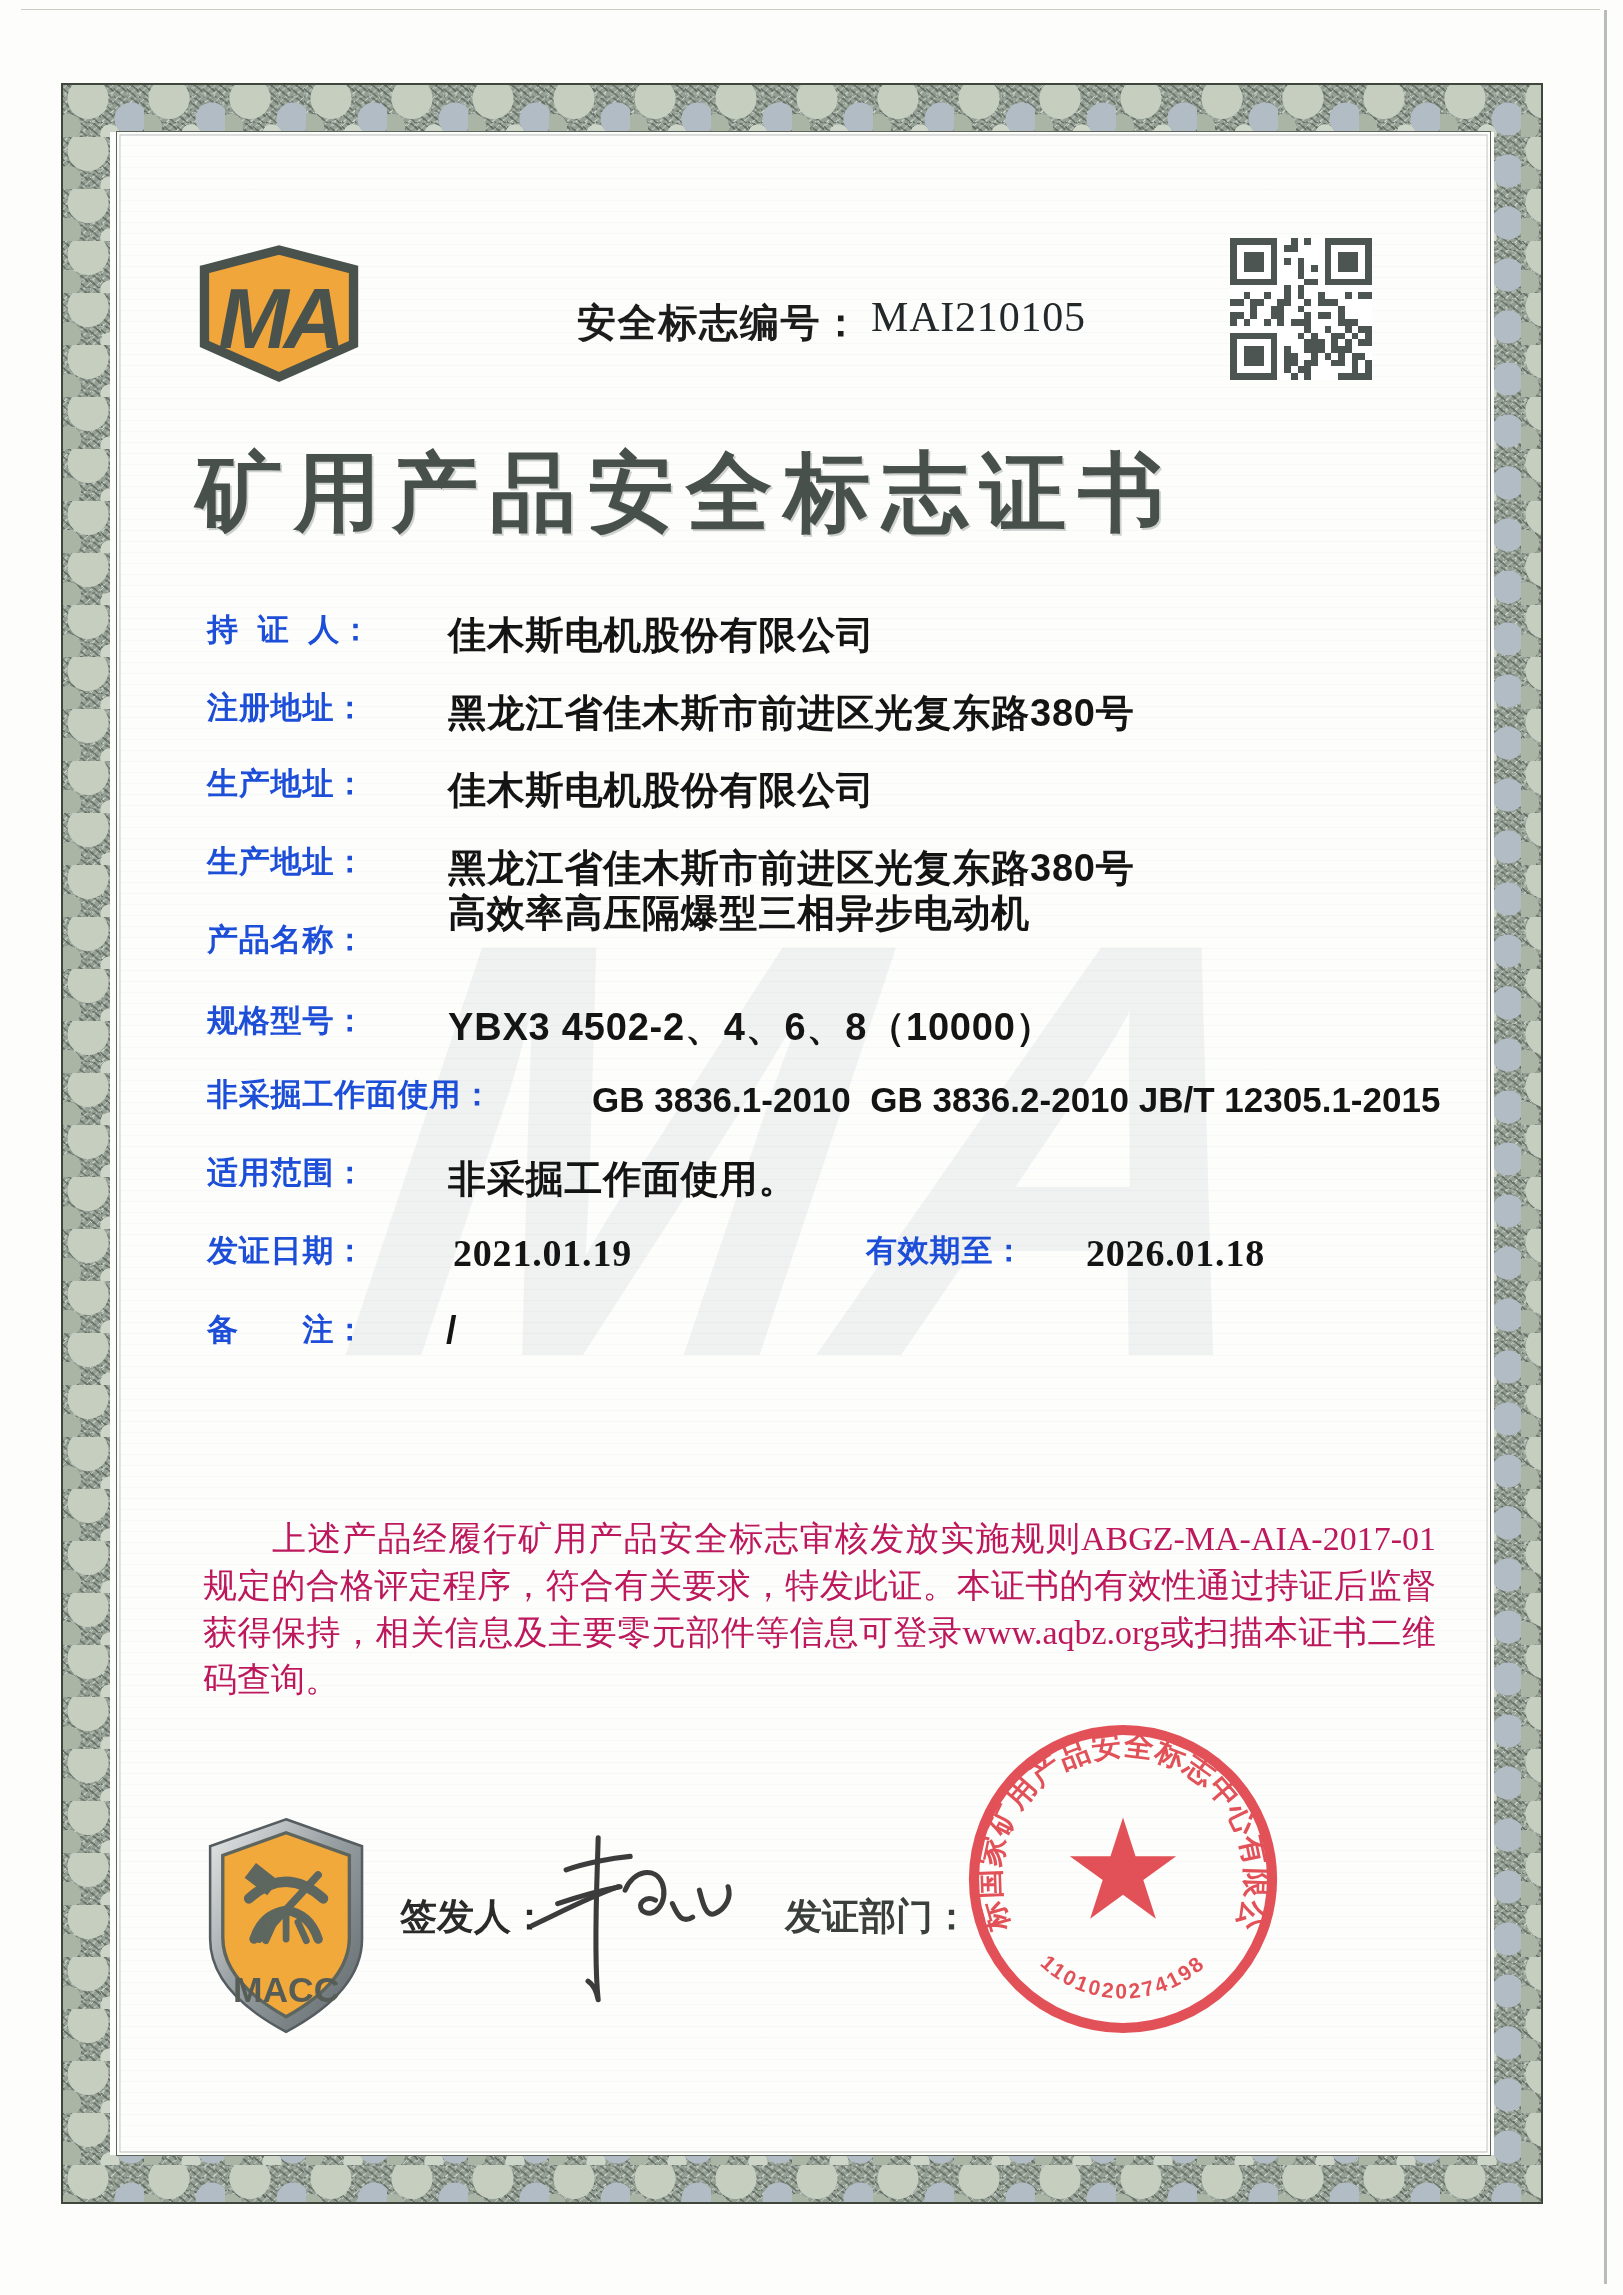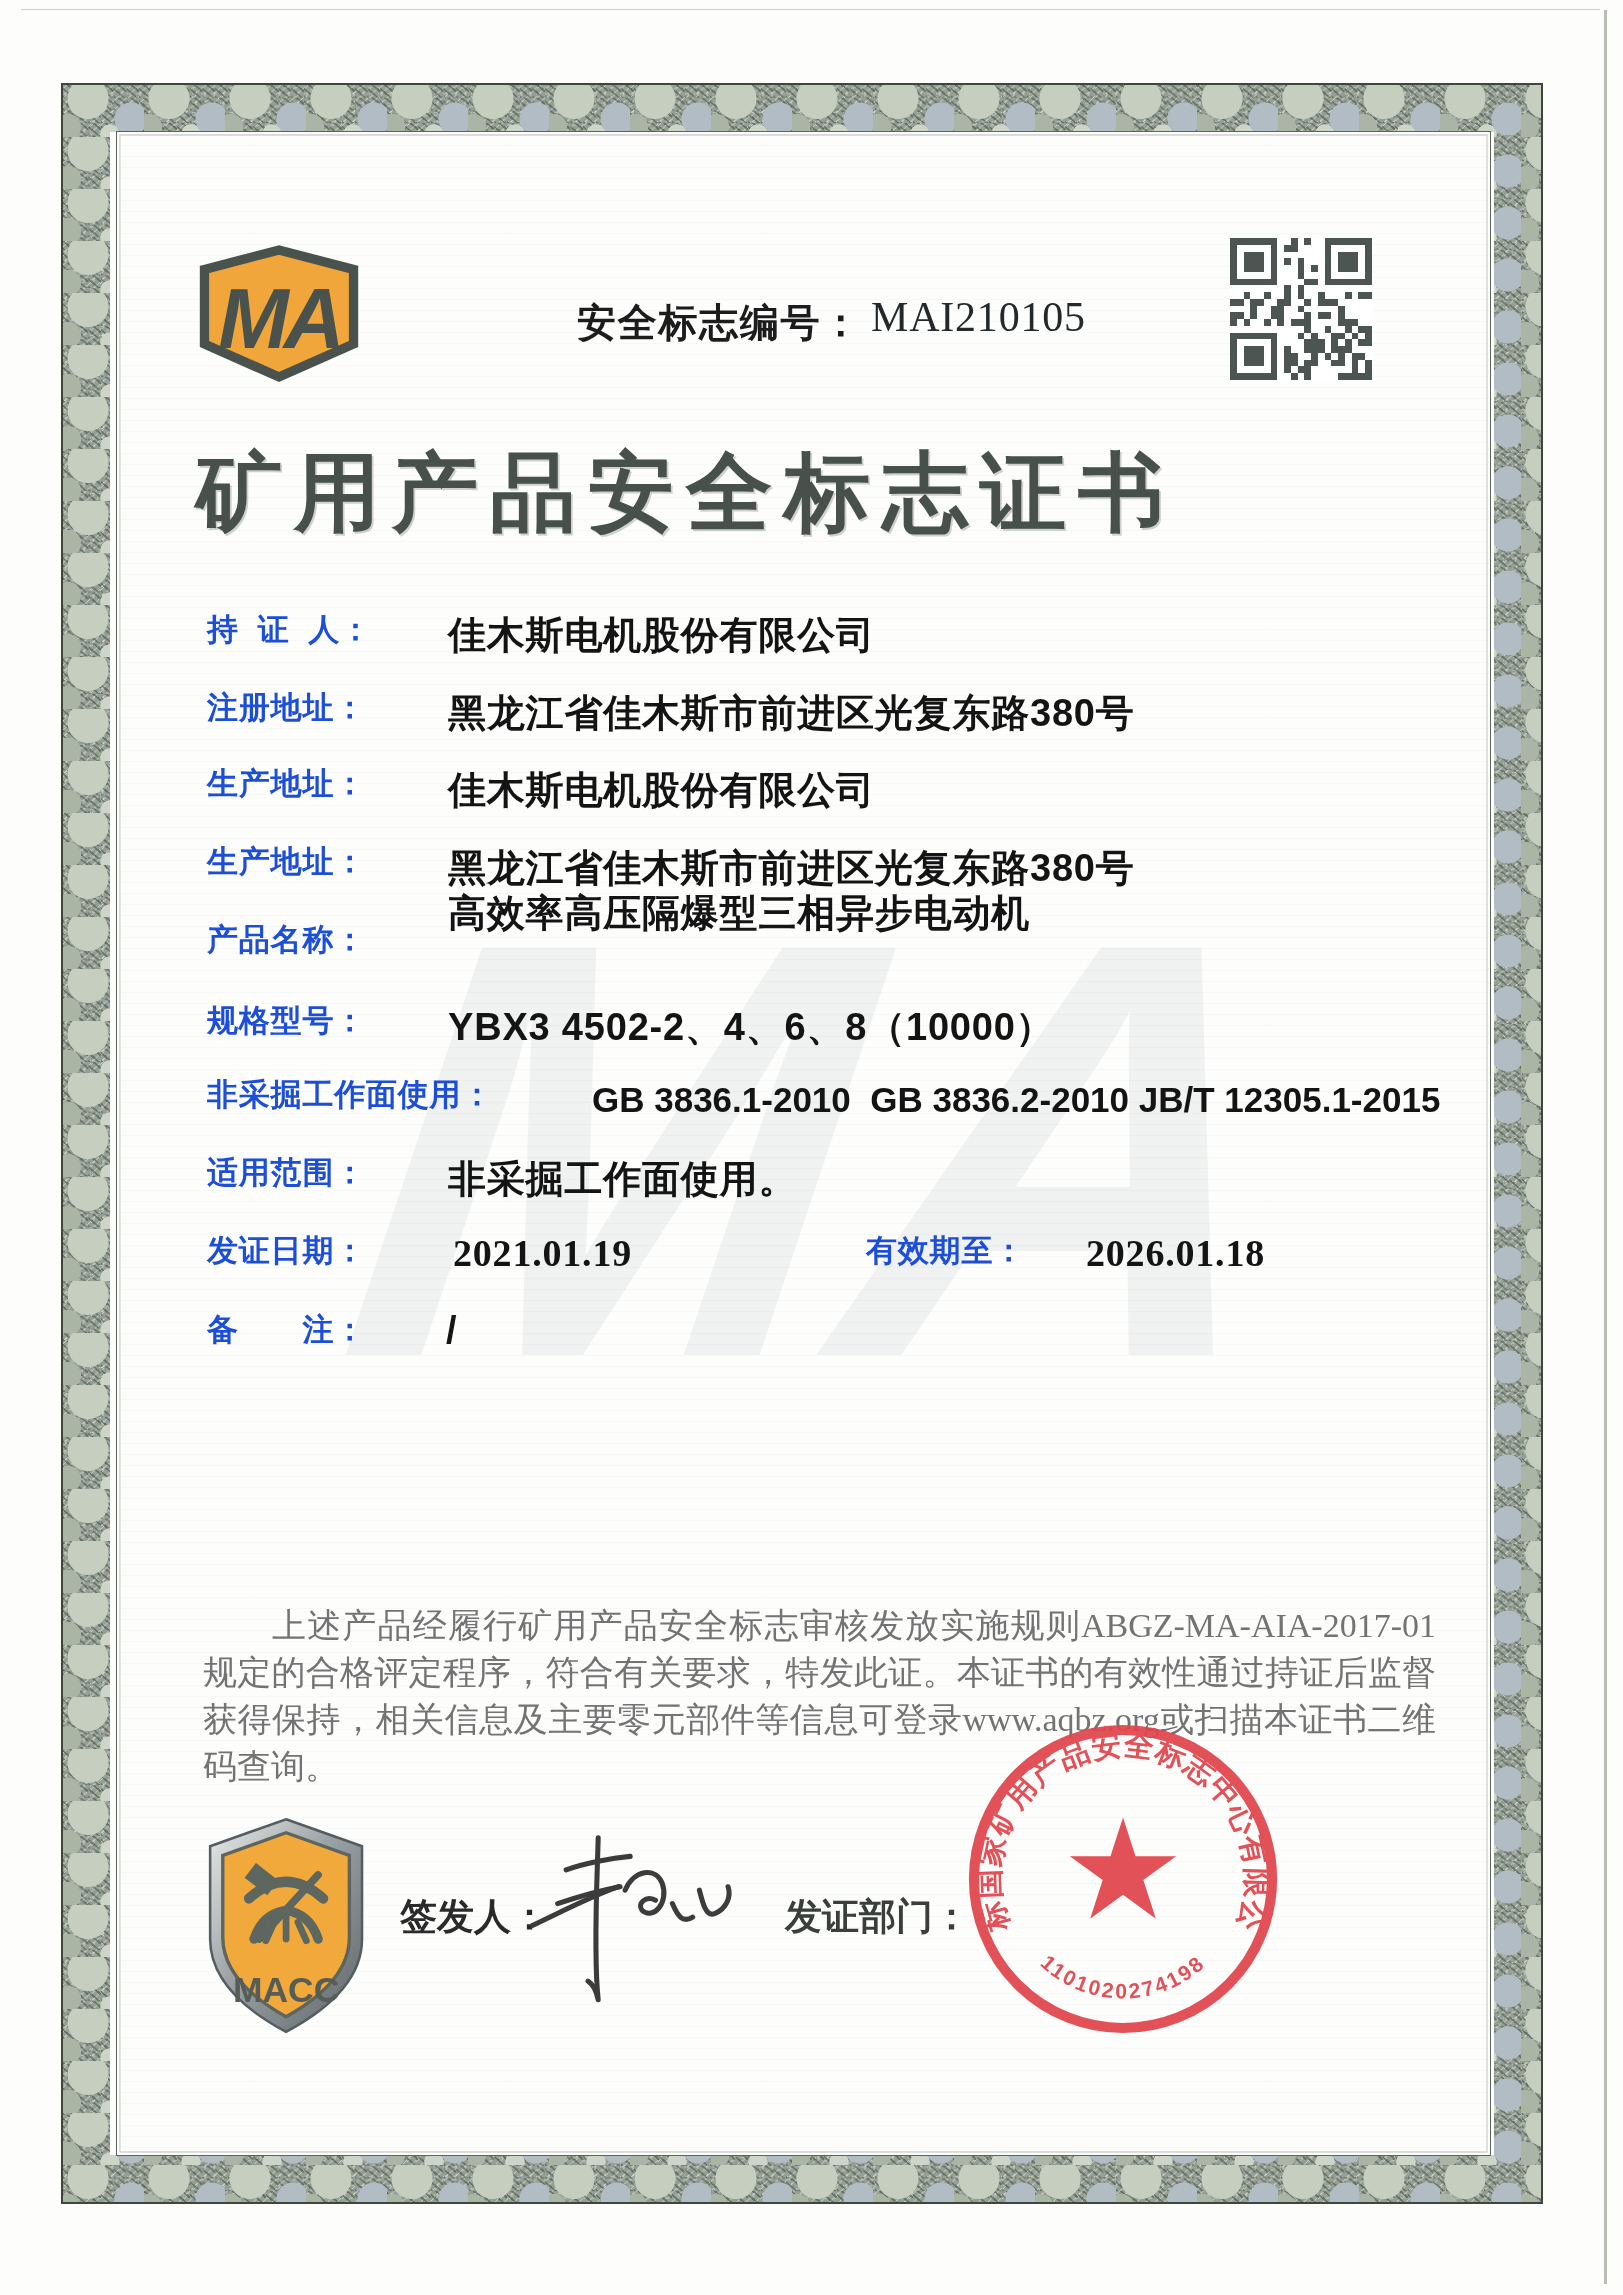--- a/index.html
+++ b/index.html
@@ -38,22 +38,22 @@
   .qr{position:absolute;left:1230px;top:238px;}
   
   .title{position:absolute;left:116px;top:435px;width:1140px;text-align:center;
         font-family:"Liberation Serif",serif;font-weight:900;font-size:86px;letter-spacing:12px;
         color:#47504b;text-shadow:1.7px 1.7px 0 rgba(71,80,75,.25);}
   
   .lbl{position:absolute;left:207px;font-size:31px;font-weight:700;white-space:pre;color:#1d4ed8;letter-spacing:0.8px;}
   .val{position:absolute;left:448px;font-size:38px;font-weight:600;white-space:pre;color:#141414;letter-spacing:0.8px;}
   .val-serif{font-family:"Liberation Serif",serif;font-weight:600;}
   .std-val{left:592px;font-size:35px;letter-spacing:0;}
-  .statement{position:absolute;left:203px;top:1602px;width:1233px;font-size:34px;line-height:47px;
-        text-align:justify;text-indent:69px;font-family:"Liberation Serif",serif;color:#737373;font-weight:500;}
+  .statement{position:absolute;left:203px;top:1515px;width:1233px;font-size:34px;line-height:47px;
+        text-align:justify;text-indent:69px;font-family:"Liberation Serif",serif;color:#be185d;font-weight:500;}
   
   .sign-label{position:absolute;left:400px;top:1892px;font-size:37px;font-weight:700;color:#2a2a2a;}
   .dept-label{position:absolute;left:785px;top:1892px;font-size:37px;font-weight:700;color:#3a3f3c;}
   .shield{position:absolute;left:200px;top:1814px;}
   .signature{position:absolute;left:517px;top:1826px;}
   .stamp{position:absolute;left:960px;top:1716px;}
 </style>
 </head>
 <body>
 

